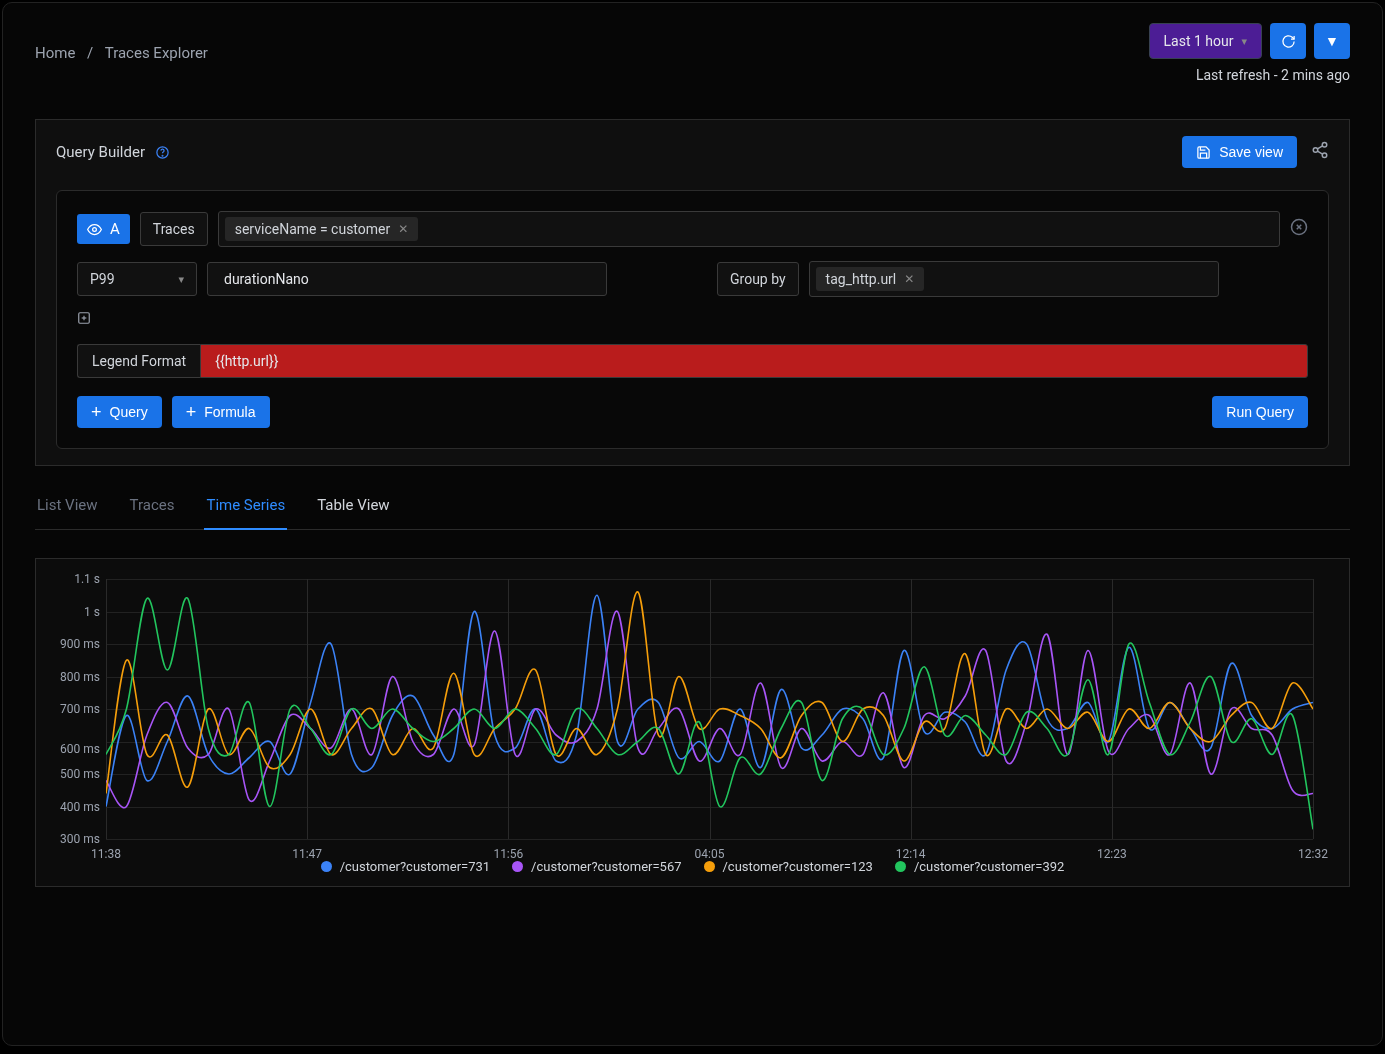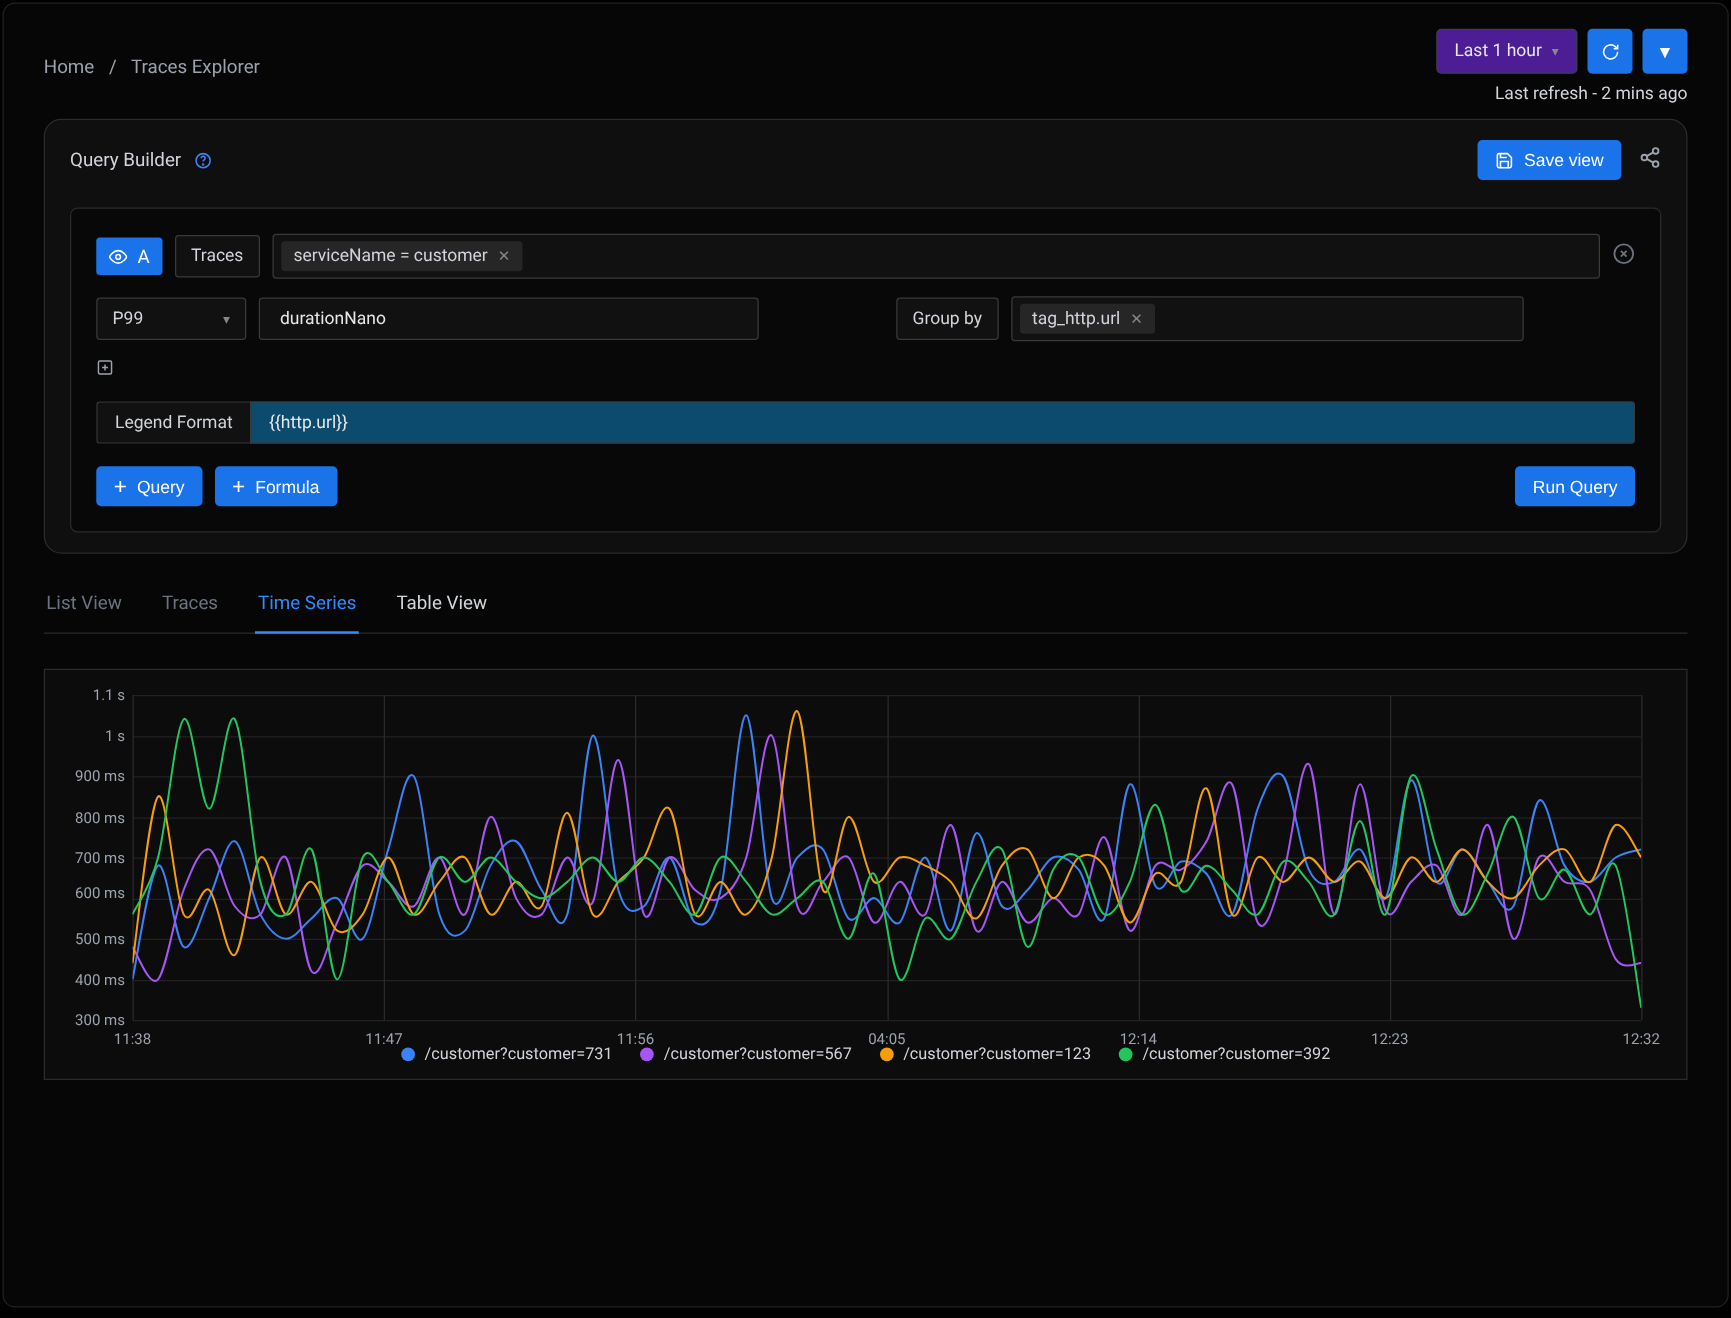--- a/index.html
+++ b/index.html
@@ -22,22 +22,22 @@
     padding:8px 14px; font-size:14px; display:inline-flex; align-items:center; gap:8px; cursor:pointer;
   }
   .btn-blue {
     background:#1a73e8; border:none; color:#fff; border-radius:4px;
     padding:8px 10px; font-size:14px; display:inline-flex; align-items:center; gap:8px; cursor:pointer;
   }
   .btn-blue.big { padding:8px 14px; }
   .btn-icon { width:36px; height:36px; display:inline-flex; align-items:center; justify-content:center; }
   .last-refresh { color:#d1d5db; font-size:14px; margin-top:4px;}
   .panel {
-    background:#0f0f0f; border:1px solid #2b2b2b; border-radius:14px;
-    padding:16px 20px; margin-top:12px;
+    background:#0f0f0f; border:1px solid #2b2b2b; border-radius:0;
+    padding:16px 20px; margin-top:36px;
   }
   .qb-header { display:flex; justify-content:space-between; align-items:center; }
   .qb-title { color:#d1d5db; font-size:15px; display:flex; align-items:center; gap:10px; }
   .qb-actions { display:flex; gap:14px; align-items:center; }
   .share-icon { color:#9ca3af; cursor:pointer; }
   .inner-panel {
     background:#080808; border:1px solid #2b2b2b; border-radius:6px;
     padding:20px 20px; margin-top:22px; position:relative;
   }
   .row { display:flex; gap:10px; align-items:center; margin-bottom:14px; }
@@ -60,21 +60,21 @@
   .tag .x { color:#888; font-size:12px; cursor:pointer; }
   .close-circle { color:#6b7280; cursor:pointer; font-size:18px; }
   .close-circle svg { width:18px; height:18px; }
   .select { width:120px; display:flex; justify-content:space-between; align-items:center; cursor:pointer;}
   .input { flex:1; max-width:400px; color:#e5e7eb;padding-left:16px; }
   .conditions { color:#d1d5db; font-size:14px; display:flex; align-items:center; gap:10px; margin-top:8px; margin-bottom:16px;}
   .conditions .lnk { color:#3b82f6; }
   .add-icon { color:#9ca3af; }
   .legend-row { display:flex; gap:0; align-items:stretch; margin-bottom:18px;}
   .legend-label { background:#111; border:1px solid #3a3a3a; border-right:none; border-radius:3px 0 0 3px; padding:8px 14px; color:#d1d5db; font-size:14px;}
-  .legend-input { flex:1; background:#0c4a6e; border:1px solid #3a3a3a; border-radius:0 3px 3px 0; padding:8px 14px; color:#e5e7eb; font-size:14px;}
+  .legend-input { flex:1; background:#b91c1c; border:1px solid #3a3a3a; border-radius:0 3px 3px 0; padding:8px 14px; color:#e5e7eb; font-size:14px;}
   .actions-row { display:flex; justify-content:space-between; }
   .actions-left { display:flex; gap:10px; }
   .dash-row { display:flex; justify-content:flex-end; gap:12px; margin-top:14px; }
   .tabs { display:flex; gap:28px; border-bottom:1px solid #2b2b2b; margin-top:20px; }
   .tab { color:#6b7280; font-size:15px; padding:10px 2px 14px 2px; cursor:pointer; }
   .tab.light { color:#d1d5db; }
   .tab.active { color:#2f8cff; border-bottom:2px solid #2f8cff; margin-bottom:-1px;}
   .chart-panel { background:#0c0c0c; border:1px solid #2b2b2b; border-radius:0; margin-top:28px; padding:20px 16px 12px 16px; }
   .chart { position:relative; height:260px; margin-left:54px; margin-right:20px;}
   .grid-v { position:absolute; top:0; bottom:0; border-left:1px solid #2a2a2a; }
@@ -236,21 +236,21 @@
         <div class="ytick" style="top: 0px;">1.1 s</div>
         <div class="grid-h" style="top: 32.5px;"></div>
         <div class="ytick" style="top: 32.5px;">1 s</div>
         <div class="grid-h" style="top: 65px;"></div>
         <div class="ytick" style="top: 65px;">900 ms</div>
         <div class="grid-h" style="top: 97.5px;"></div>
         <div class="ytick" style="top: 97.5px;">800 ms</div>
         <div class="grid-h" style="top: 130px;"></div>
         <div class="ytick" style="top: 130px;">700 ms</div>
         <div class="grid-h" style="top: 162.5px;"></div>
-        <div class="ytick" style="top: 158px;">600 ms</div>
+        <div class="ytick" style="top: 170px;">600 ms</div>
         <div class="grid-h" style="top: 195px;"></div>
         <div class="ytick" style="top: 195px;">500 ms</div>
         <div class="grid-h" style="top: 227.5px;"></div>
         <div class="ytick" style="top: 227.5px;">400 ms</div>
         <div class="grid-h" style="top: 260px;"></div>
         <div class="ytick" style="top: 260px;">300 ms</div>
         <div class="grid-v" style="left: 0px;"></div>
         <div class="xtick" style="left: 0px; top: 268px;">11:38</div>
         <div class="grid-v" style="left: 201.167px;"></div>
         <div class="xtick" style="left: 201.167px; top: 268px;">11:47</div>

